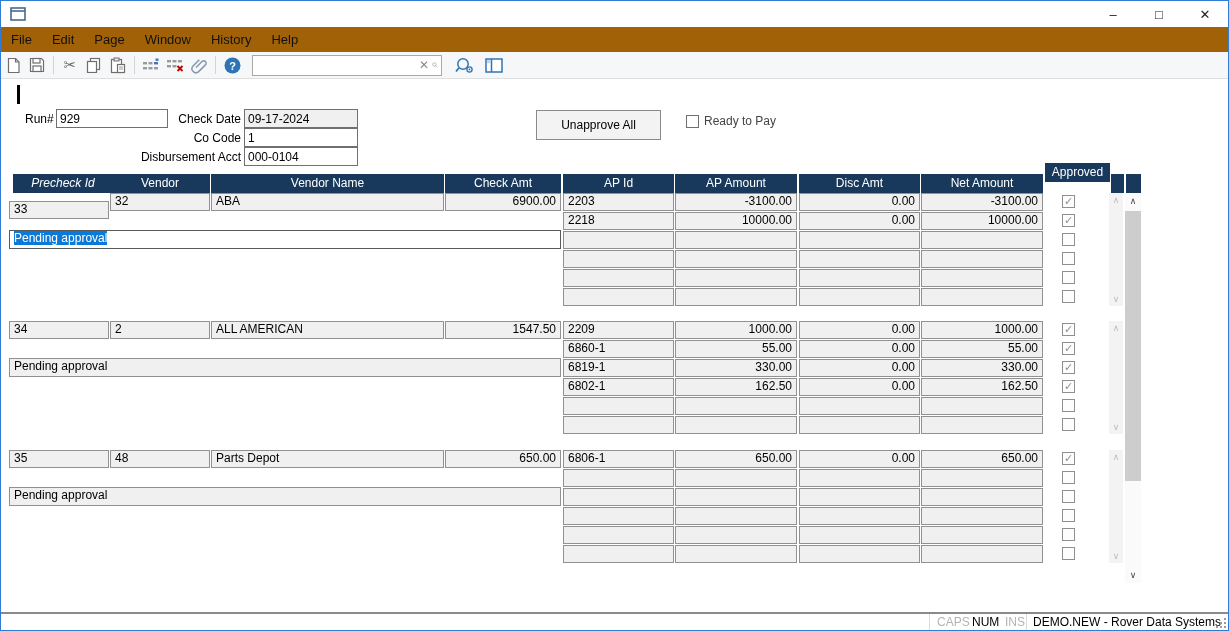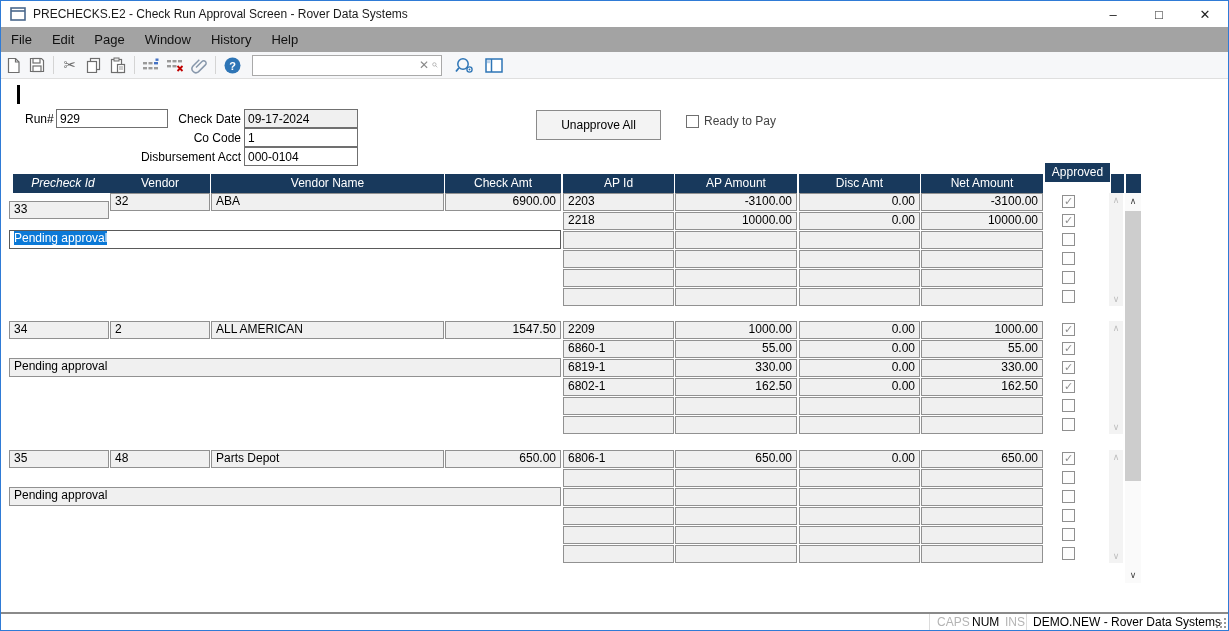--- a/index.html
+++ b/index.html
@@ -8,21 +8,21 @@
     border:1px solid #2f7bd6;overflow:hidden;
     font-family:"Liberation Sans","DejaVu Sans",sans-serif;font-size:12px;color:#000;
   }
   
   .titlebar{position:absolute;left:0;top:0;width:100%;height:26px;background:#ffffff;display:flex;align-items:center;}
   .titlebar .appicon{margin-left:9px;width:16px;height:14px;flex:0 0 auto;}
   .titlebar .title{margin-left:7px;font-size:12px;color:#1a1a1a;white-space:nowrap;}
   .wincontrols{position:absolute;right:0;top:0;height:26px;display:flex;}
   .winbtn{width:46px;height:26px;display:flex;align-items:center;justify-content:center;font-size:13px;color:#222;cursor:default;}
   
-  .menubar{position:absolute;left:0;top:26px;width:100%;height:25px;display:flex;align-items:center;background:#a3a3a3;}
+  .menubar{position:absolute;left:0;top:26px;width:100%;height:25px;display:flex;align-items:center;background:#a16207;}
   .menuitem{padding:4px 10px;font-size:13px;color:#111;}
   
   .toolbar{position:absolute;left:0;top:51px;width:100%;height:26px;background:#f6f7f9;border-bottom:1px solid #dfdfdf;display:flex;align-items:center;}
   .tbicon{width:24px;height:22px;display:flex;align-items:center;justify-content:center;flex:0 0 auto;}
   .tbsep{width:1px;height:18px;background:#d4d4d4;margin:0 4px;flex:0 0 auto;}
   .searchwrap{margin-left:8px;width:188px;height:19px;background:#fff;border:1px solid #a9a9a9;display:flex;align-items:center;}
   .searchwrap input{flex:1;border:none;outline:none;height:15px;font-size:12px;padding:0 4px;background:transparent;font-family:inherit;}
   .searchx{color:#8a8a8a;font-size:12px;padding:0 3px;}
   
   .caret{position:absolute;left:16px;top:84px;width:3px;height:19px;background:#000;}
@@ -56,21 +56,20 @@
 </head>
 <body>
 
 <div class="window">
 
   <div class="titlebar">
     <svg class="appicon" viewBox="0 0 16 14">
       <rect x="1" y="1" width="14" height="12" fill="none" stroke="#4a688c" stroke-width="1.6"></rect>
       <line x1="1" y1="4" x2="15" y2="4" stroke="#4a688c" stroke-width="1.6"></line>
     </svg>
-    <span class="title">PRECHECKS.E2 - Check Run Approval Screen - Rover Data Systems</span>
     <div class="wincontrols">
       <div class="winbtn">–</div>
       <div class="winbtn">□</div>
       <div class="winbtn">✕</div>
     </div>
   </div>
 
   <div class="menubar" id="menubar">
       <div class="menuitem">File</div>
       <div class="menuitem">Edit</div>

